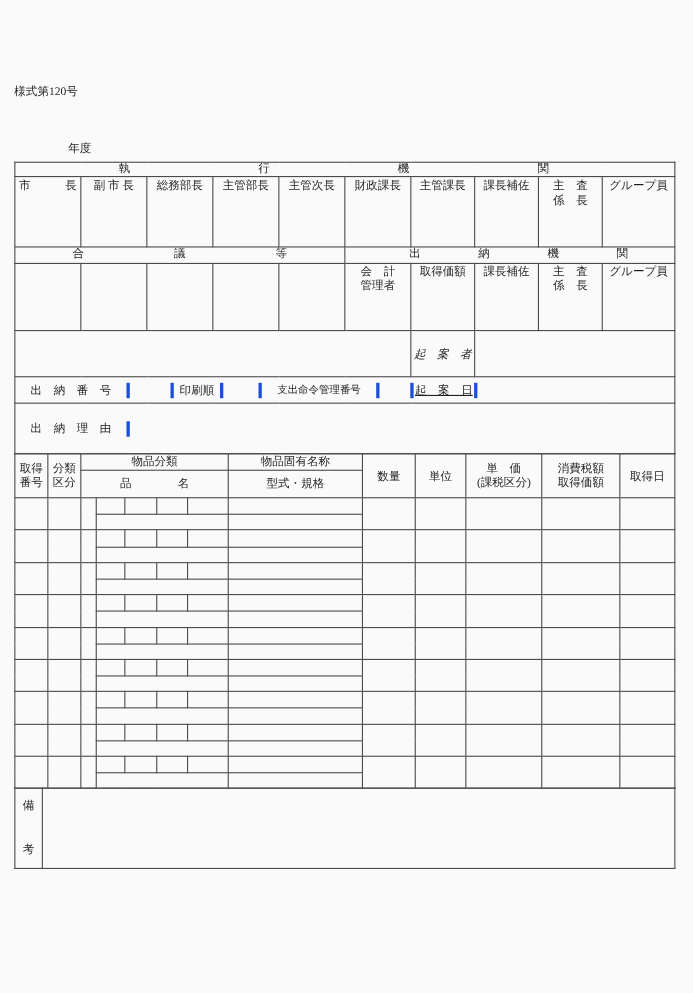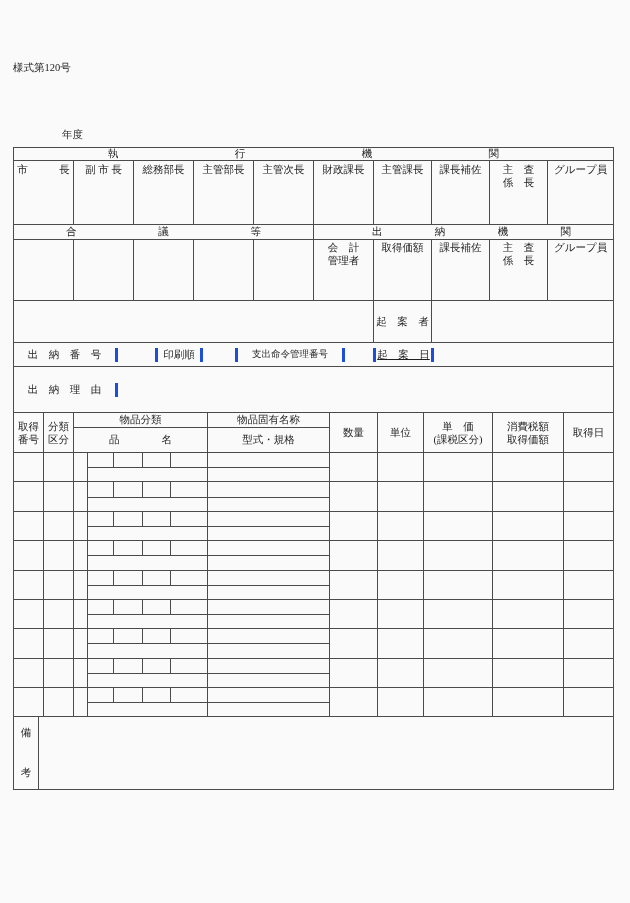--- a/index.html
+++ b/index.html
@@ -5,21 +5,21 @@
   html,body{margin:0;padding:0;}
   body{background:#e8e8e8;}
   .page{
     position:relative;
     width:630px;height:903px;
     background:#fafafa;
     font-family:"Liberation Serif","DejaVu Serif",serif;
     color:#1f1f1f;
     overflow:hidden;
   }
-  .form-no{position:absolute;left:13px;top:61px;font-size:10.5px;}
+  .form-no{position:absolute;left:13px;top:76px;font-size:10.5px;}
   .title{position:absolute;left:0;right:0;top:107px;text-align:center;font-size:12.5px;letter-spacing:0.5px;}
   .year{position:absolute;left:62px;top:128px;font-size:10.5px;}
   .tables{position:absolute;left:13px;top:147px;width:601px;}
   table{border-collapse:collapse;table-layout:fixed;width:601px;margin-top:-1px;}
   table.first{margin-top:0;}
   td{
     border:1px solid #4b4b4b;
     padding:0;
     font-size:10.5px;
     text-align:center;
@@ -189,21 +189,21 @@
               </div>
             </td>
         <td>
               <div class="lab">
                 <span>グループ員</span>
               </div>
             </td>
       </tr>
       <tr class="rdraft">
         <td colspan="6"></td>
-        <td><span style="white-space:pre;">起　案　者</span></td>
+        <td><span style="white-space:pre;font-style:italic;">起　案　者</span></td>
         <td colspan="3"></td>
       </tr>
       <tr class="rnum">
         <td colspan="10">
           <div class="numflex">
             <div class="seg w101">出　納　番　号</div>
             <div class="seg w40"></div>
             <div class="seg w45">印刷順</div>
             <div class="seg w35"></div>
             <div class="seg w107">支出命令管理番号</div>

